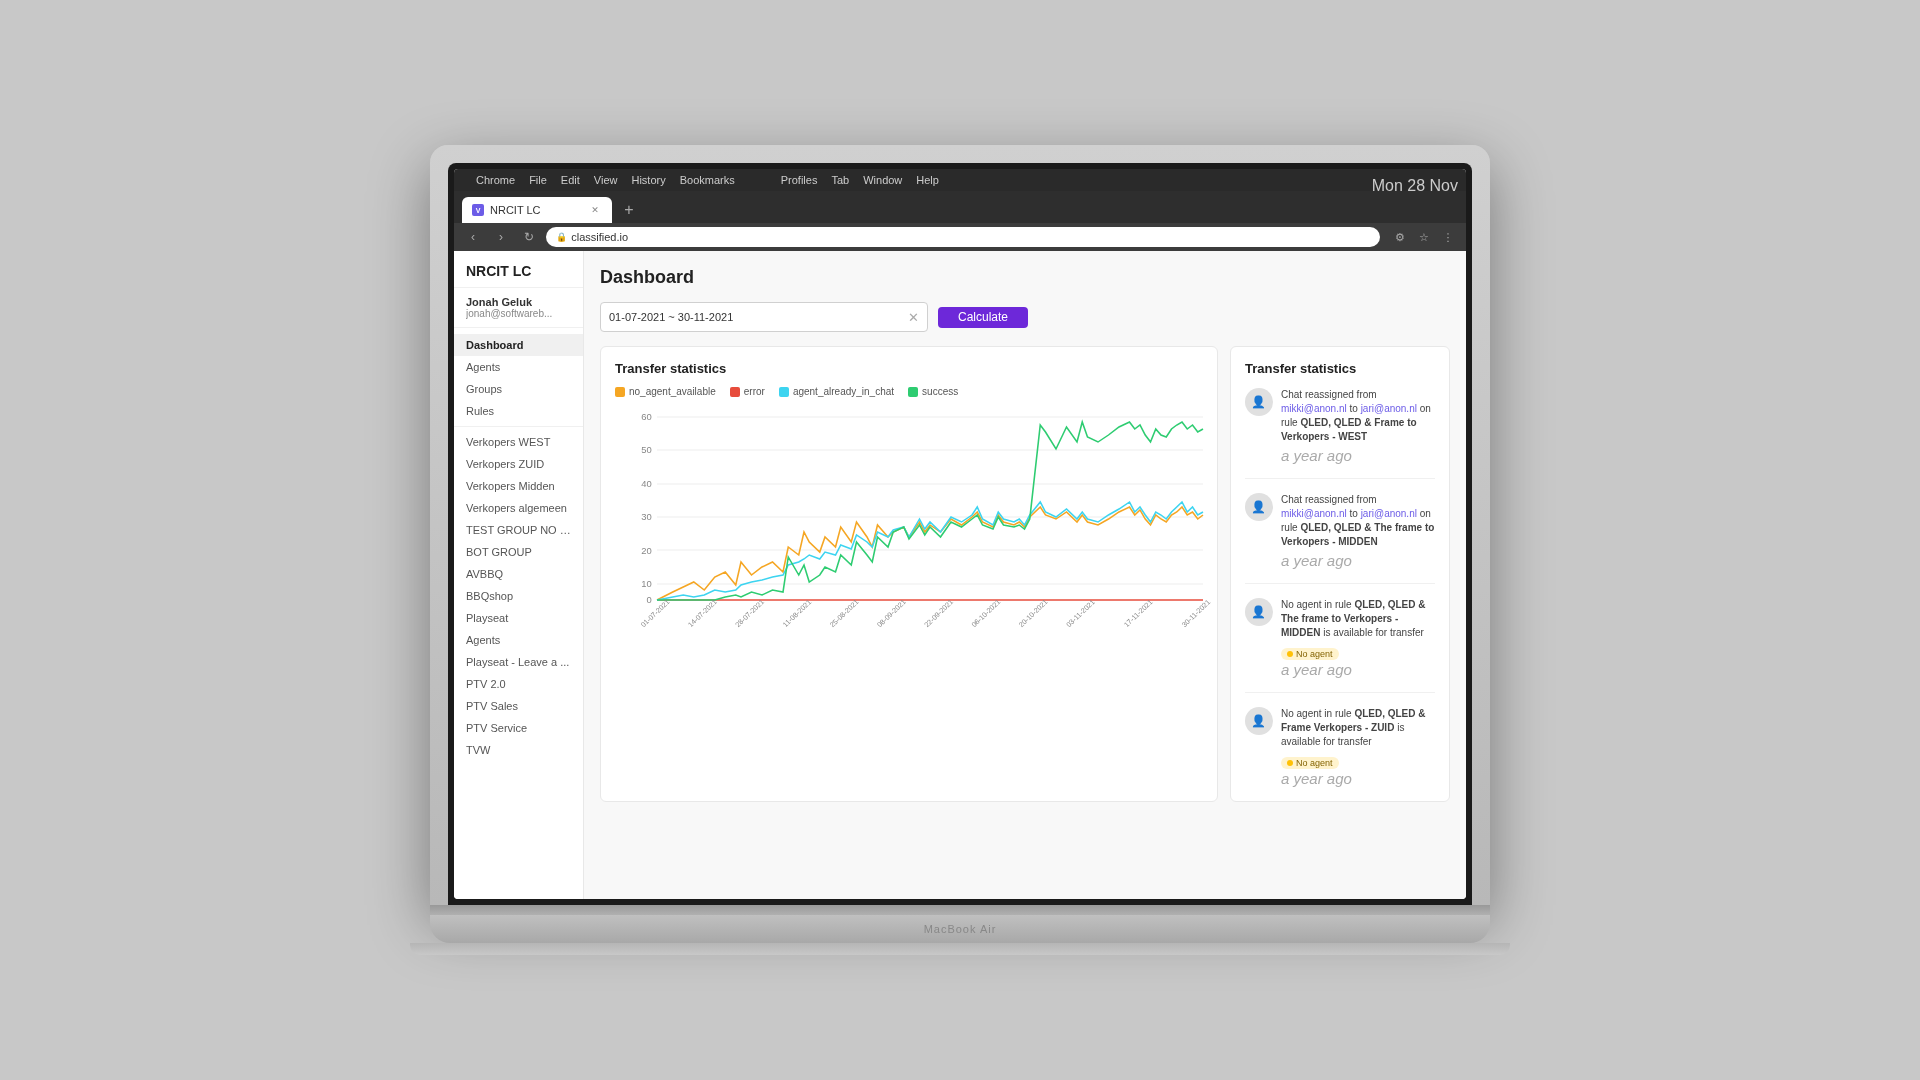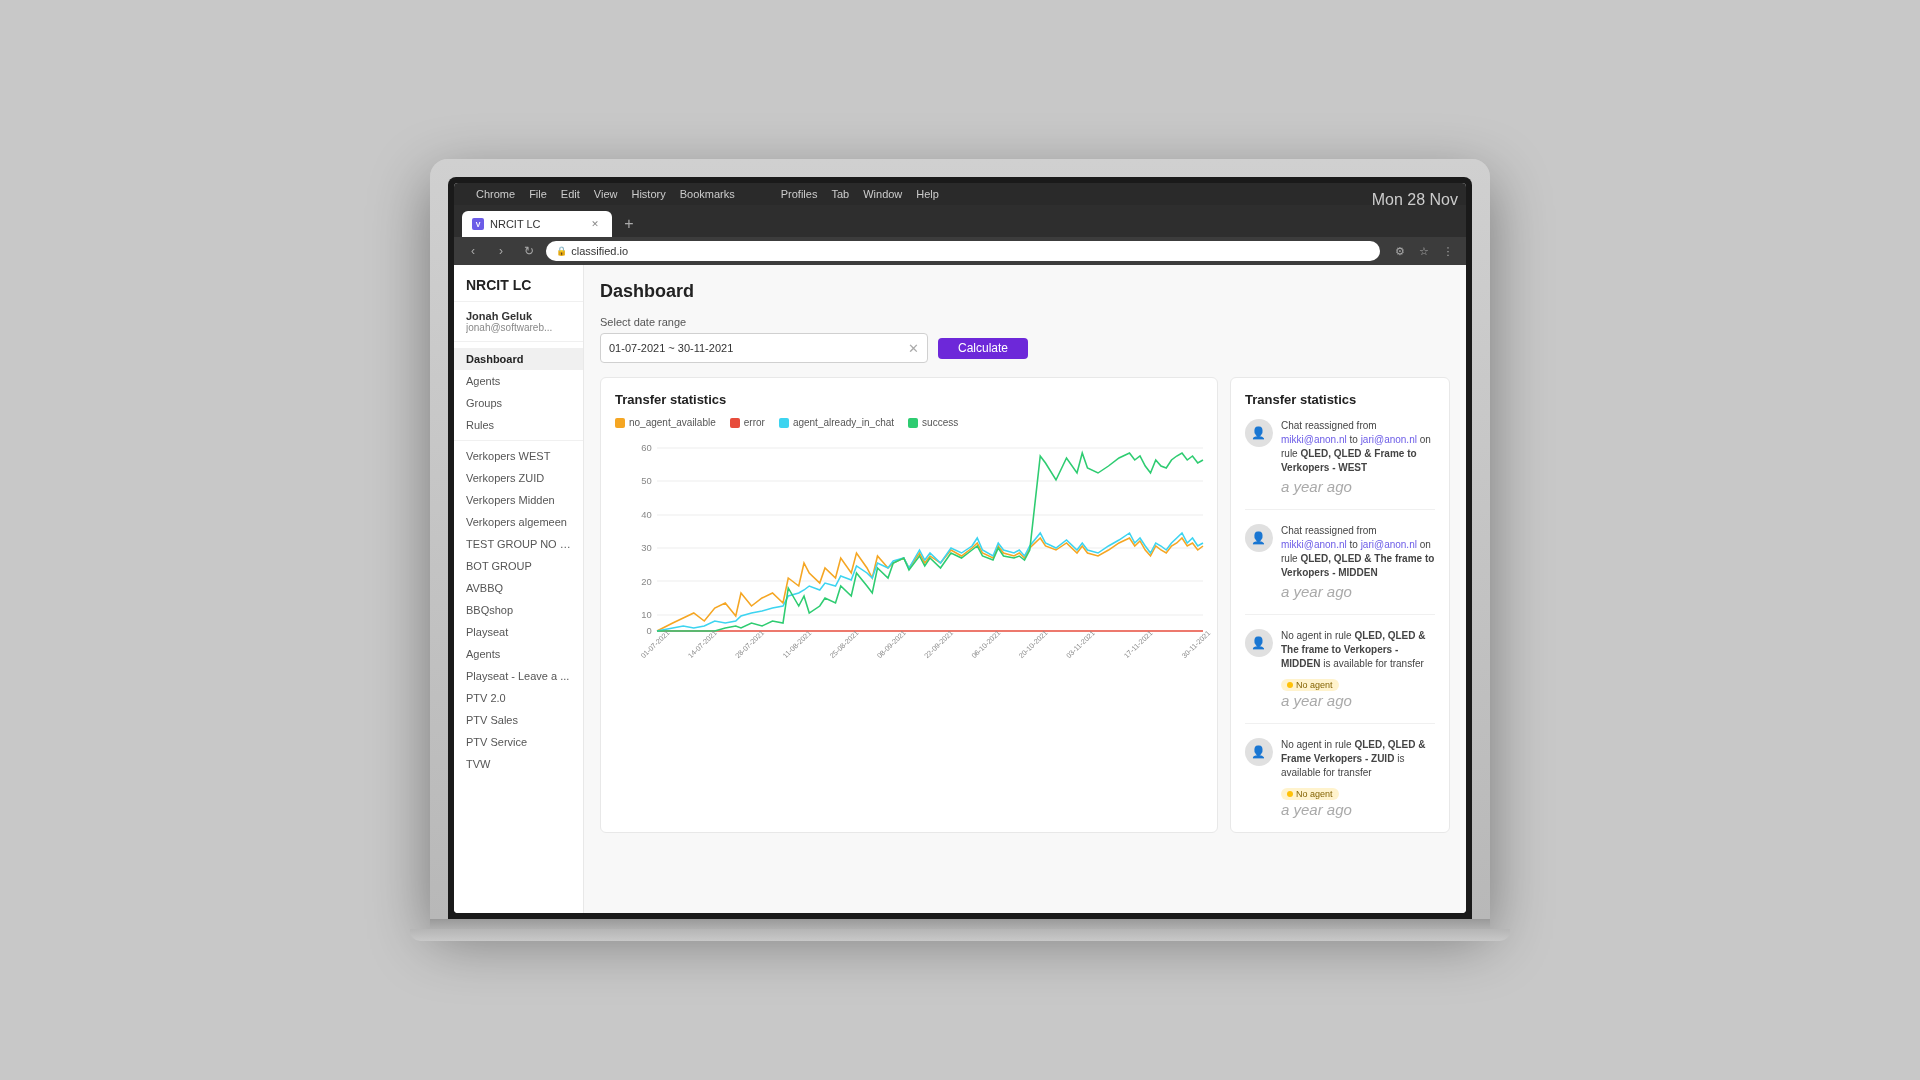--- a/index.html
+++ b/index.html
@@ -492,21 +492,20 @@
               <div class="sidebar-item">PTV Sales</div>
               <div class="sidebar-item">PTV Service</div>
               <div class="sidebar-item">TVW</div>
             </div>
           </div>
 
           <div class="main-content">
             <div class="page-title">Dashboard</div>
 
             <div class="date-range-section">
-              <div class="date-range-label">Select date range</div>
               <div class="date-range-row">
                 <div class="date-range-input">
                   <span style="font-size:11px;">01-07-2021 ~ 30-11-2021</span>
                   <span class="date-clear-btn">✕</span>
                 </div>
                 <button class="calculate-btn">Calculate</button>
               </div>
             </div>
 
             <div class="charts-row">
@@ -625,14 +624,17 @@
 
               </div>
             </div>
           </div>
         </div>
 
       </div>
     </div>
   </div>
   <div class="laptop-hinge" style="width:1060px;"></div>
+  <div class="laptop-base" style="width:1060px;">
+    <span class="laptop-base-text">MacBook Air</span>
+  </div>
   <div class="laptop-bottom" style="width:1100px;height:12px;background:linear-gradient(180deg,#b5b5b5 0%,#c8c8c8 100%);border-radius:0 0 10px 10px;"></div>
 </div>
 
 </body></html>

